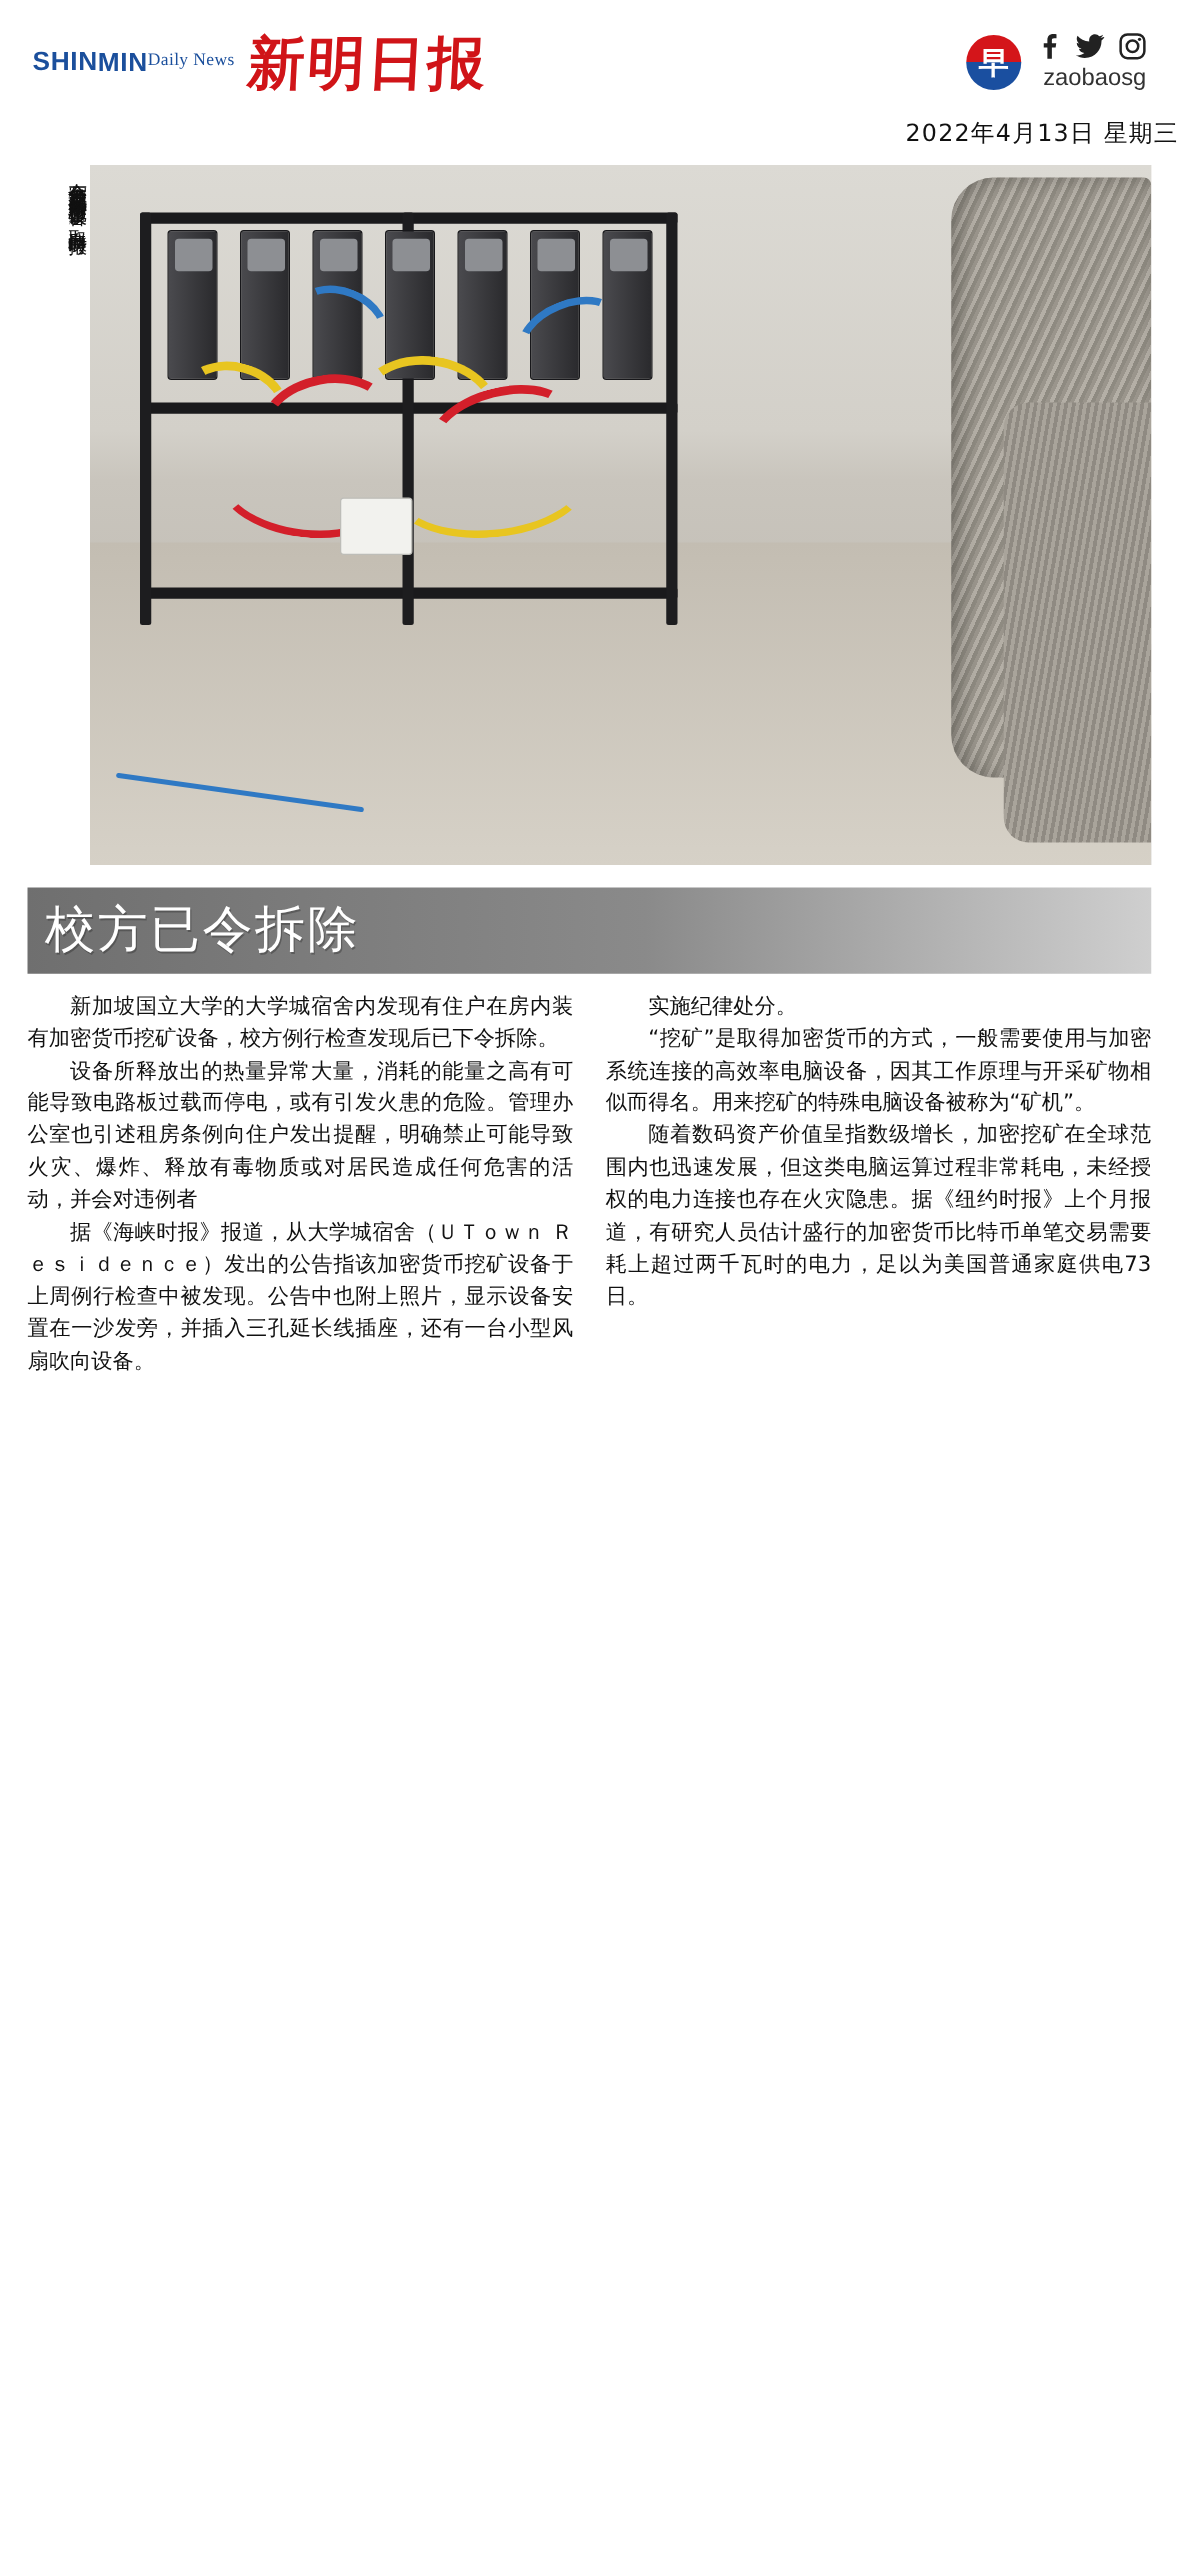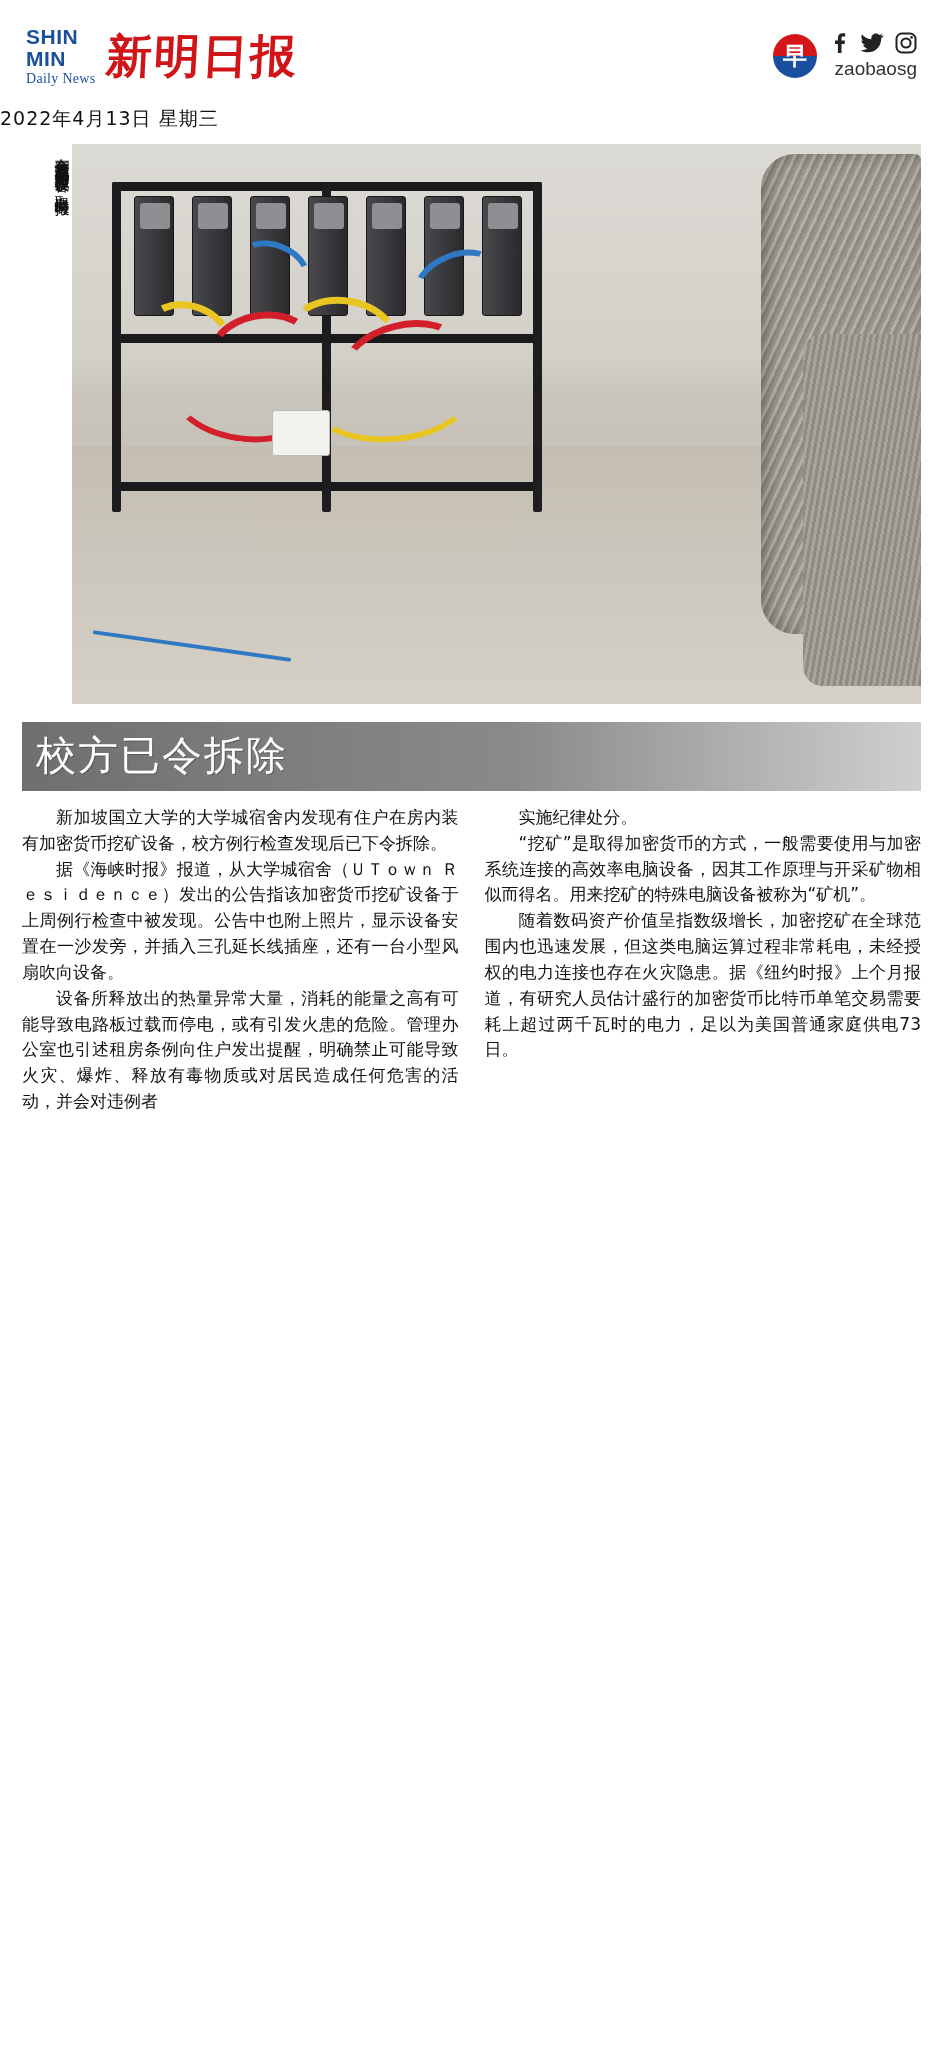--- a/index.html
+++ b/index.html
@@ -18,21 +18,21 @@
 
   
   .masthead {
     display: flex;
     align-items: center;
     justify-content: space-between;
     padding: 26px 26px 6px 26px;
   }
   .brand { display: flex; align-items: center; gap: 10px; }
   .brand-en {
-    display: flex; flex-direction: column;
+    display: flex; flex-direction: row;
     align-items: flex-start; line-height: 1;
   }
   .brand-en .shin {
     font-family: "Liberation Sans", sans-serif;
     font-weight: bold;
     font-size: 21px;
     color: #1b4f9c;
     letter-spacing: 0.5px;
   }
   .brand-en .min {
@@ -75,21 +75,21 @@
   .zaobao-handle {
     font-family: "Liberation Sans", sans-serif;
     font-size: 19px;
     color: #333;
     margin-top: 4px;
   }
   .social-right { display: flex; flex-direction: column; align-items: flex-end; }
 
   
   .date-line {
-    text-align: left;
+    text-align: right;
     font-size: 19px;
     font-family: "DejaVu Sans", sans-serif;
     color: #111;
     padding: 14px 0 12px 0;
     letter-spacing: 1px;
   }
 
   
   .photo-area {
     position: relative;
@@ -303,21 +303,21 @@
 
 <div class="headline-wrap">
   <div class="subhead-bar">
     <span>校方已令拆除</span>
   </div>
 </div>
 
 <div class="body-cols">
   <div class="col">
     <p>新加坡国立大学的大学城宿舍内发现有住户在房内装有加密货币挖矿设备，校方例行检查发现后已下令拆除。</p>
+    <p>设备所释放出的热量异常大量，消耗的能量之高有可能导致电路板过载而停电，或有引发火患的危险。管理办公室也引述租房条例向住户发出提醒，明确禁止可能导致火灾、爆炸、释放有毒物质或对居民造成任何危害的活动，并会对违例者</p>
     <p>据《海峡时报》报道，从大学城宿舍（ＵＴｏｗｎ Ｒｅｓｉｄｅｎｃｅ）发出的公告指该加密货币挖矿设备于上周例行检查中被发现。公告中也附上照片，显示设备安置在一沙发旁，并插入三孔延长线插座，还有一台小型风扇吹向设备。</p>
-    <p>设备所释放出的热量异常大量，消耗的能量之高有可能导致电路板过载而停电，或有引发火患的危险。管理办公室也引述租房条例向住户发出提醒，明确禁止可能导致火灾、爆炸、释放有毒物质或对居民造成任何危害的活动，并会对违例者</p>
   </div>
   <div class="col">
     <p>实施纪律处分。</p>
     <p>“挖矿”是取得加密货币的方式，一般需要使用与加密系统连接的高效率电脑设备，因其工作原理与开采矿物相似而得名。用来挖矿的特殊电脑设备被称为“矿机”。</p>
     <p>随着数码资产价值呈指数级增长，加密挖矿在全球范围内也迅速发展，但这类电脑运算过程非常耗电，未经授权的电力连接也存在火灾隐患。据《纽约时报》上个月报道，有研究人员估计盛行的加密货币比特币单笔交易需要耗上超过两千瓦时的电力，足以为美国普通家庭供电73日。</p>
   </div>
 </div>
 
 </body></html>

